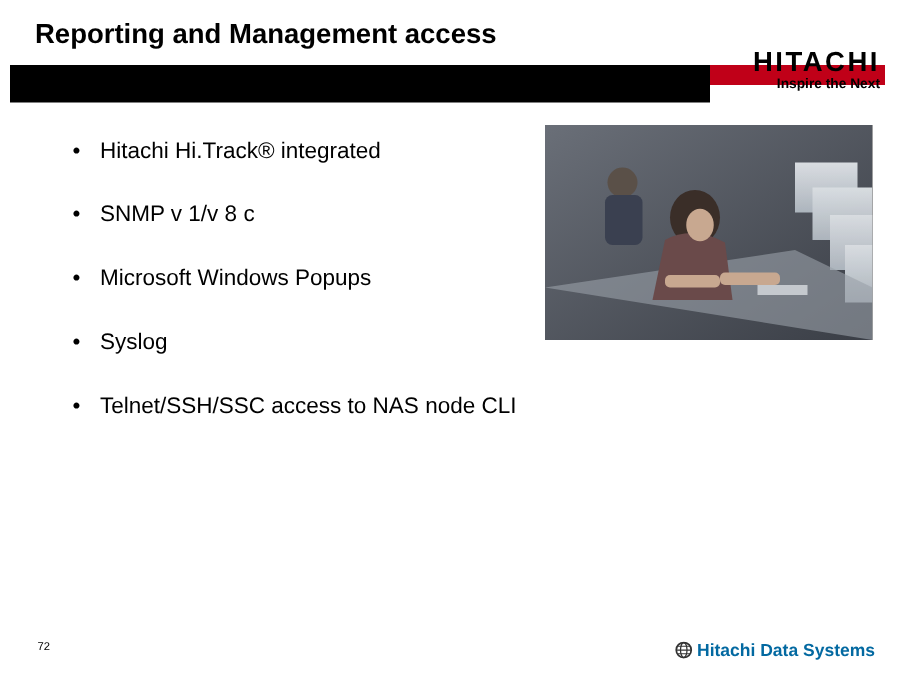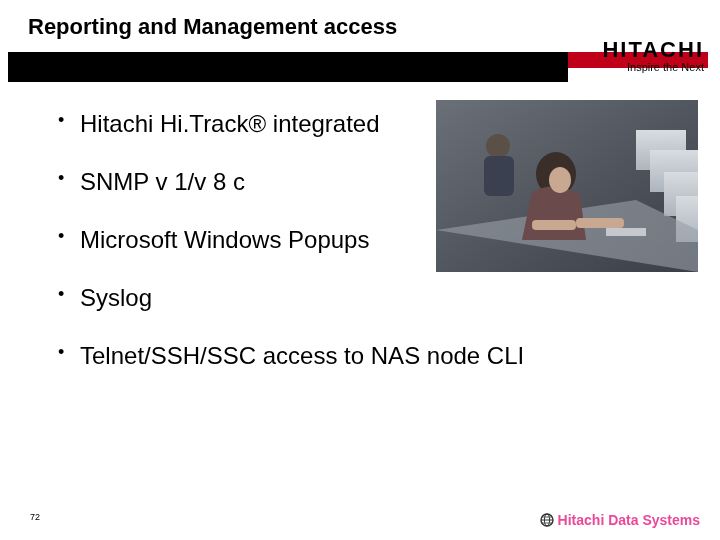--- a/index.html
+++ b/index.html
@@ -48,35 +48,35 @@
   }
   .logo-brand .brand {
     font-size: 22px;
     font-weight: bold;
     letter-spacing: 2px;
     color: #000;
     margin-top: 27px;
   }
   .logo-brand .tagline {
     font-size: 11px;
-    font-weight: normal;
+    font-weight: bold;
     color: #000;
     margin-top: -2px;
   }
   .content {
     position: absolute;
     top: 110px;
     left: 54px;
     right: 20px;
   }
   .bullets {
     list-style: none;
   }
   .bullets li {
-    font-size: 24px;
+    font-size: 18px;
     color: #000;
     margin-bottom: 30px;
     position: relative;
     padding-left: 26px;
   }
   .bullets li::before {
     content: "•";
     position: absolute;
     left: 4px;
     top: 0;
@@ -99,21 +99,21 @@
     left: 30px;
     font-size: 9px;
     color: #000;
   }
   .footer-brand {
     position: absolute;
     bottom: 12px;
     right: 20px;
     font-size: 14px;
     font-weight: bold;
-    color: #ec4899;
+    color: #0369a1;
     display: flex;
     align-items: center;
     gap: 4px;
   }
   .footer-brand .globe {
     display: inline-block;
     width: 14px;
     height: 14px;
   }
 </style>

